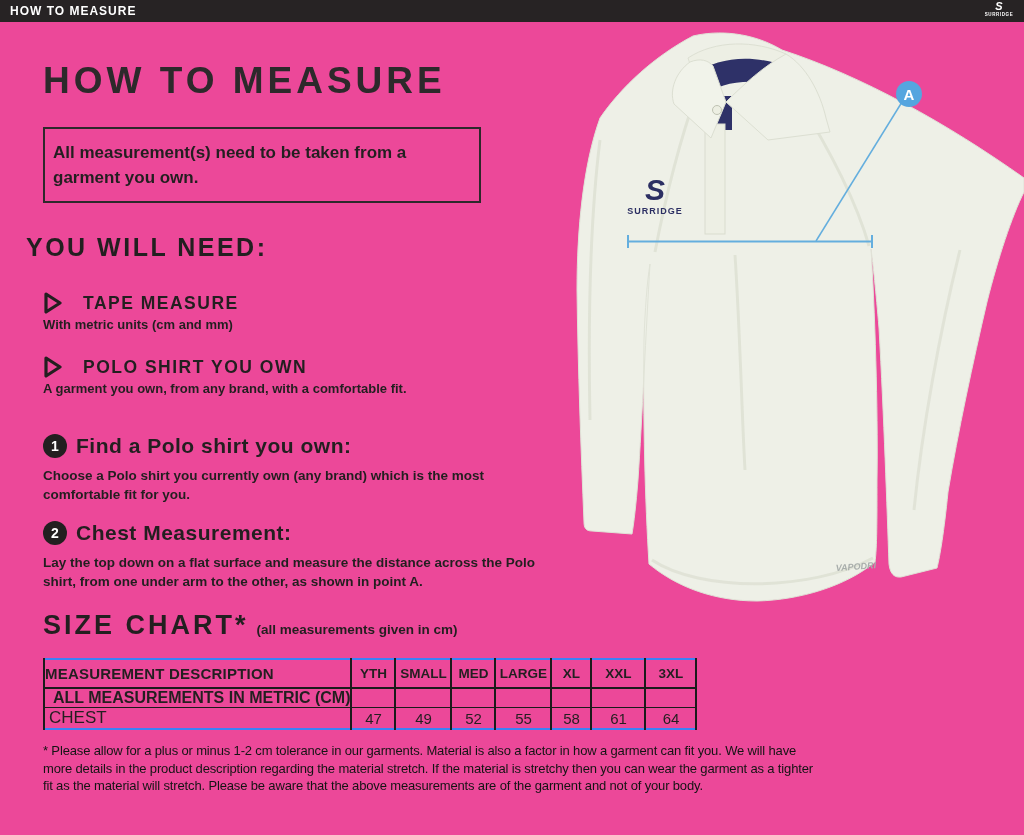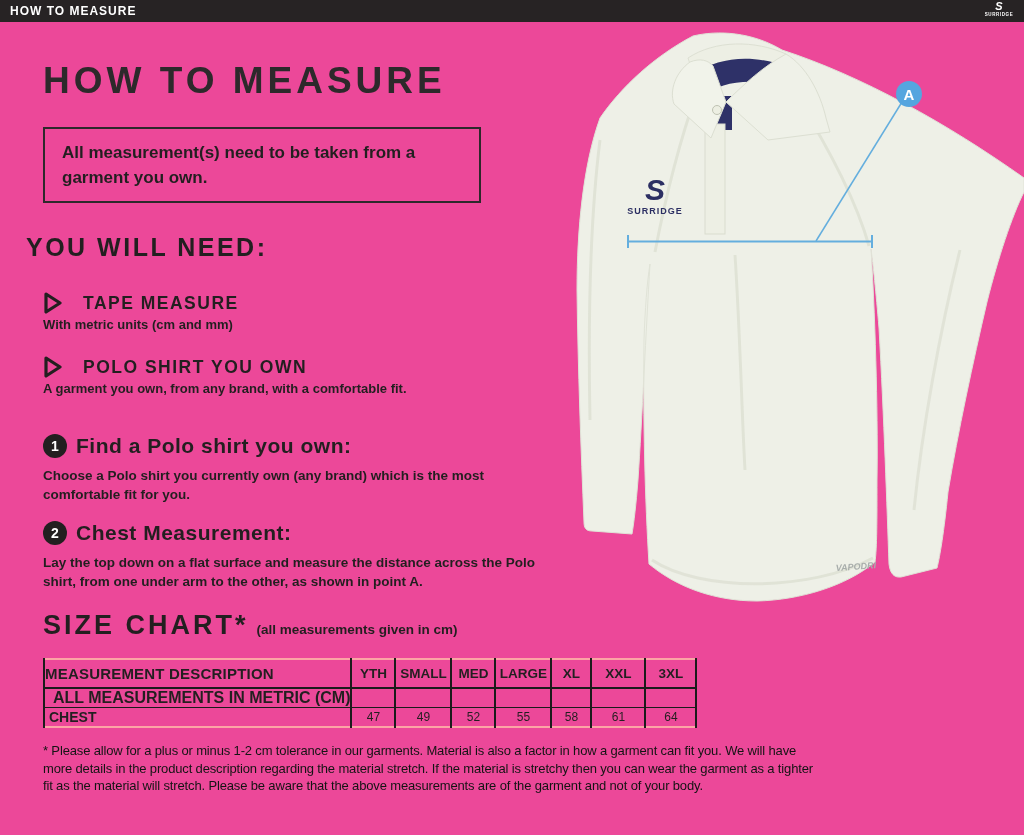--- a/index.html
+++ b/index.html
@@ -11,51 +11,51 @@
   .topbar-title{position:absolute;left:10px;top:0;line-height:22px;color:#ffffff;
         font-size:12px;font-weight:bold;letter-spacing:1px;}
   .topbar-logo{position:absolute;right:6px;top:1px;width:38px;text-align:center;color:#fff;}
   .topbar-logo .mark{display:block;font-size:11px;font-weight:bold;line-height:11px;font-style:italic;}
   .topbar-logo .word{display:block;font-size:4.5px;font-weight:bold;letter-spacing:0.6px;line-height:6px;}
 
   
   .h1{position:absolute;left:43px;top:60px;font-size:37px;font-weight:bold;
       letter-spacing:4px;color:#2d292b;white-space:nowrap;}
   .notice{position:absolute;left:43px;top:127px;width:438px;box-sizing:border-box;
-      border:2px solid #2d292b;padding:11px 17px;font-size:17px;font-weight:bold;line-height:25px;}
+      border:2px solid #2d292b;padding:11px 8px;font-size:17px;font-weight:bold;line-height:25px;}
   .ywn-title{position:absolute;left:26px;top:233px;font-size:25px;font-weight:bold;letter-spacing:2.5px;}
 
   .need-item{position:absolute;left:43px;}
   .need-head{display:flex;align-items:center;gap:20px;}
   .need-title{font-size:17.5px;font-weight:bold;letter-spacing:1.5px;}
   .need-sub{margin-top:3px;font-size:13px;font-weight:bold;}
 
   .step{position:absolute;left:43px;}
   .step-head{display:flex;align-items:center;gap:9px;}
   .step-num{width:24px;height:24px;border-radius:50%;background:#231f20;color:#ffffff;
       font-size:14px;font-weight:bold;display:flex;align-items:center;justify-content:center;}
   .step-title{font-size:21px;font-weight:bold;letter-spacing:0.5px;}
   .step-desc{margin-top:8px;width:505px;font-size:13.5px;font-weight:bold;line-height:19px;}
 
   .sc-head{position:absolute;left:43px;top:610px;display:flex;align-items:baseline;}
   .sc-title{font-size:27px;font-weight:bold;letter-spacing:3px;}
   .sc-sub{font-size:13.5px;font-weight:bold;margin-left:8px;}
 
   table.size{position:absolute;left:43px;top:658px;border-collapse:collapse;table-layout:fixed;
-      border:2px solid #fca5a5;}
+      border:2px solid #3b82f6;}
   table.size th, table.size td{border:1px solid #1b1b1b;border-left-width:2px;border-right-width:2px;
       padding:0;overflow:hidden;white-space:nowrap;}
   table.size th{height:27px;border-bottom-width:2px;}
   th.mdesc{font-size:15px;text-align:left;padding-left:5px;letter-spacing:0.2px;}
   th.sz{font-size:13.5px;text-align:center;}
   tr.metric td{height:17px;}
   tr.metric td.lbl{font-size:16px;font-weight:bold;text-align:left;padding-left:8px;}
   tr.chest td{height:18px;}
-  tr.chest td.lbl{font-size:14px;font-weight:bold;text-align:left;padding-left:4px;}
-  td.val{font-size:12px;text-align:center;font-weight:normal;}
+  tr.chest td.lbl{font-size:17px;font-weight:normal;text-align:left;padding-left:4px;}
+  td.val{font-size:15px;text-align:center;font-weight:normal;}
 
   .footnote{position:absolute;left:43px;top:742px;width:782px;font-size:13px;line-height:17.5px;
       color:#141414;letter-spacing:-0.15px;font-weight:normal;}
 
   
   .shirt-wrap{position:absolute;left:572px;top:22px;width:452px;height:600px;}
 </style>
 </head>
 <body>
 

